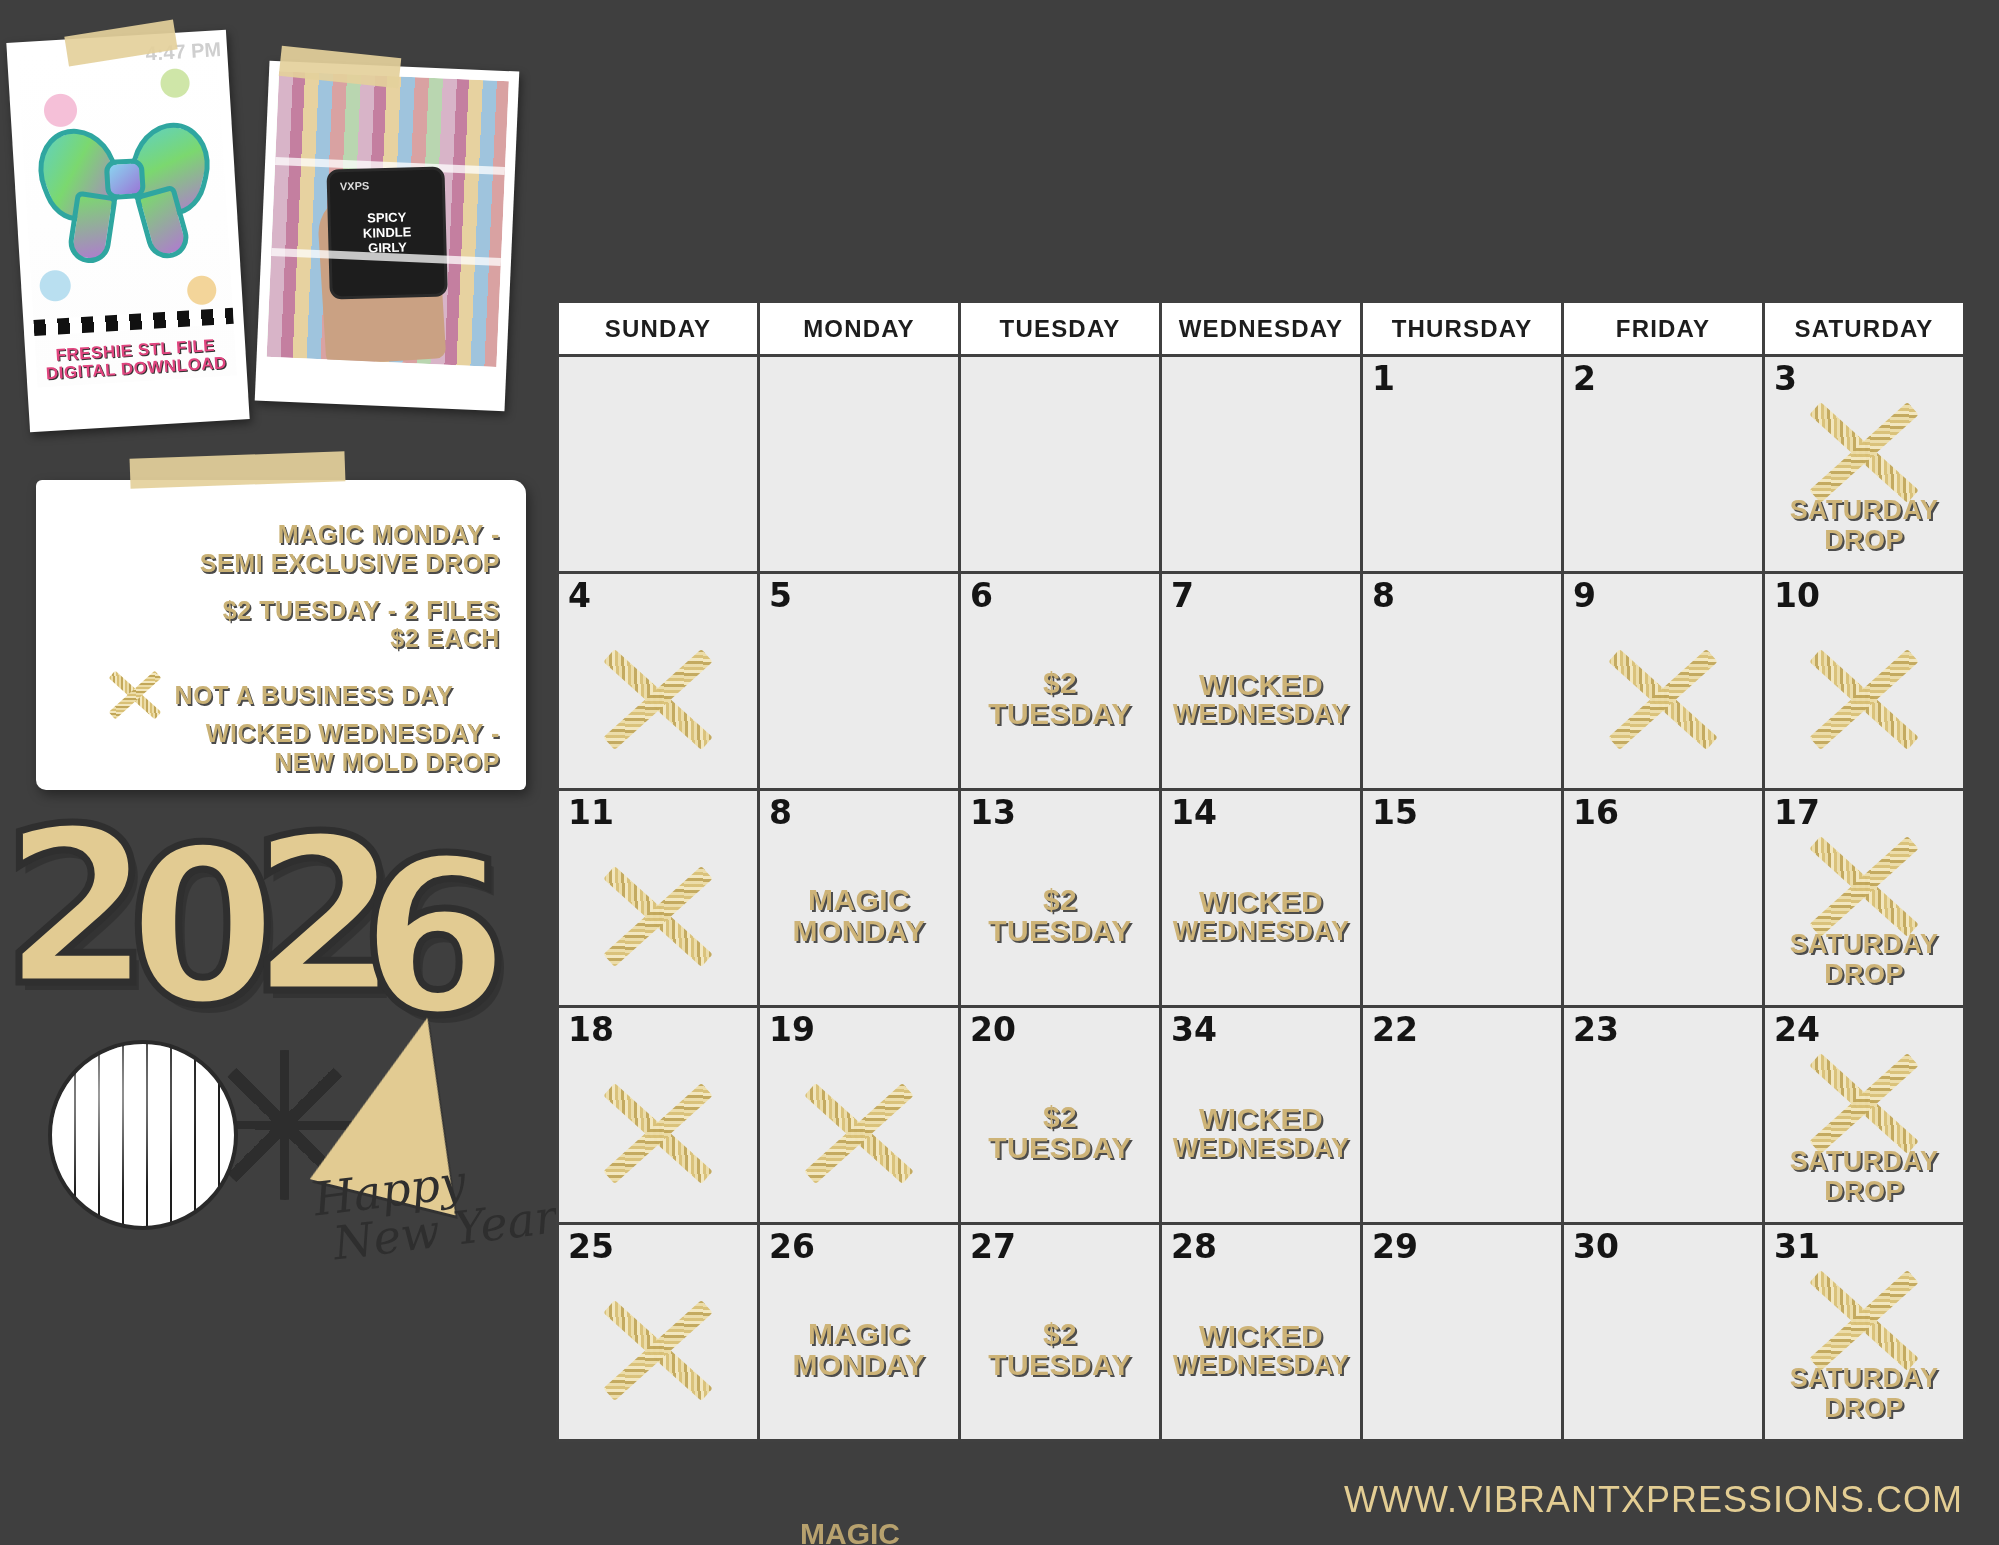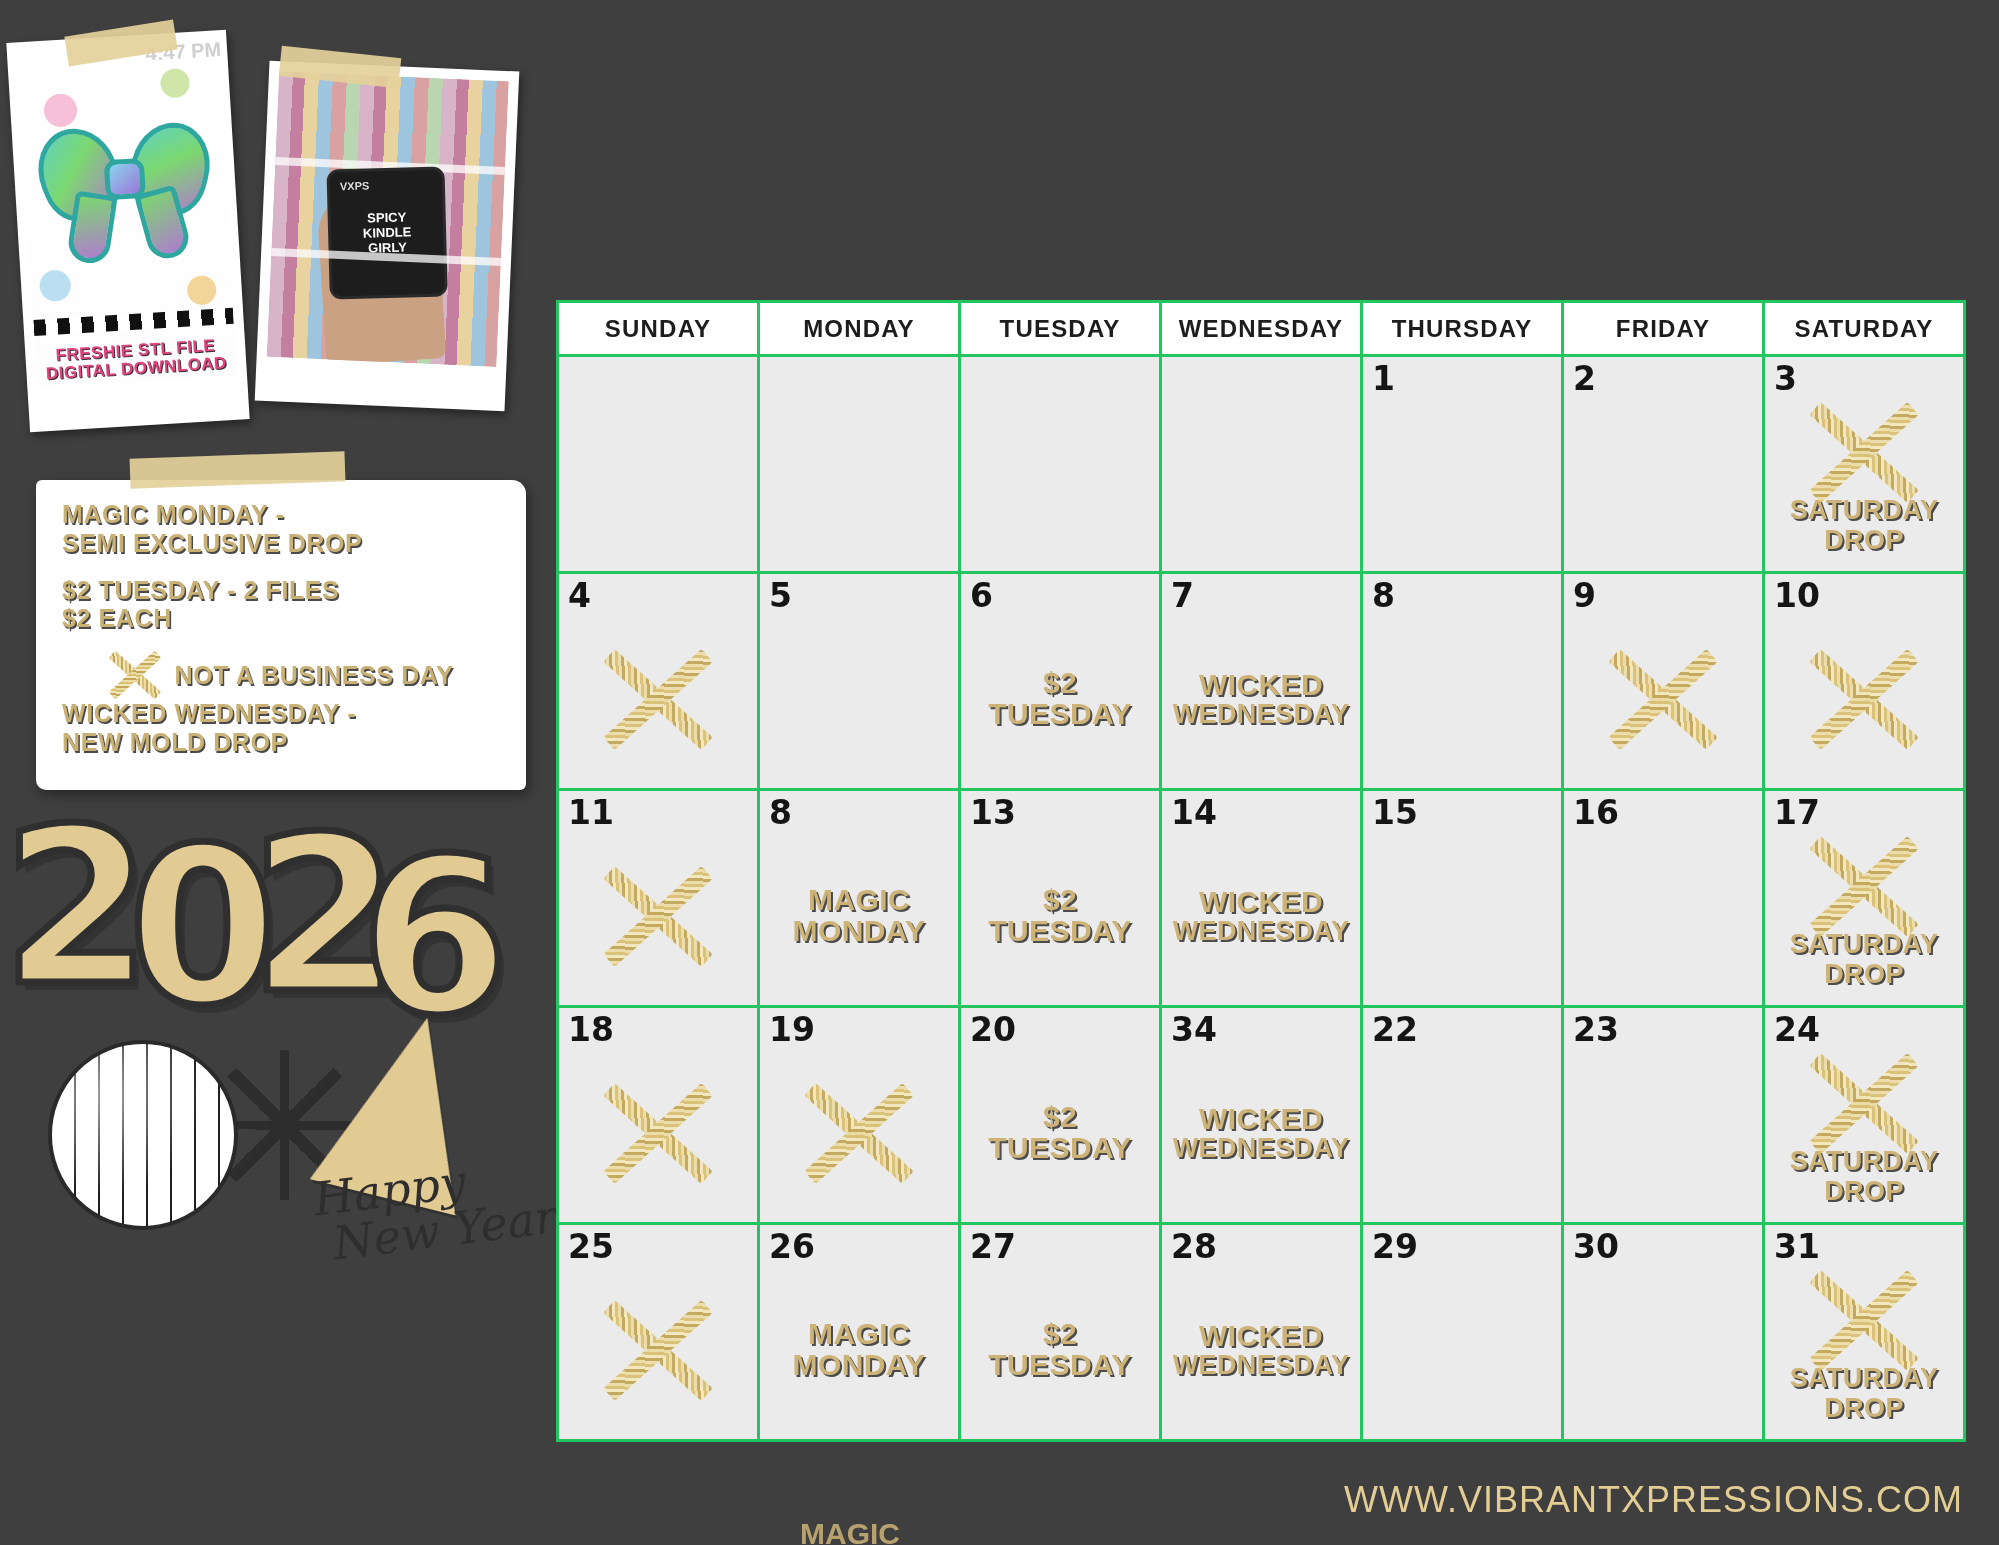--- a/index.html
+++ b/index.html
@@ -147,22 +147,22 @@
   .tag .brand { font-size: 11px; color: #ddd; position: absolute; top: 8px; left: 10px; }
 
   
   .note-card {
     position: absolute;
     left: 36px; top: 480px;
     width: 490px; height: 310px;
     background: #fff;
     box-shadow: 3px 5px 12px rgba(0,0,0,.4);
     border-radius: 6px 14px 6px 10px;
-    padding: 20px 26px 10px 26px;
-    text-align: left;
+    padding: 40px 26px 10px 26px;
+    text-align: right;
   }
   .note-line {
     color: #c9b175;
     font-weight: 800;
     font-size: 25px;
     line-height: 1.15;
     letter-spacing: .6px;
     margin-bottom: 18px;
     text-shadow: 1.5px 1.5px 0 #4a4a4a;
   }
@@ -254,21 +254,21 @@
   .cal {
     position: absolute;
     left: 556px; top: 300px;
     width: 1408px;
     border: 3px solid #2e2e2e;
     border-collapse: collapse;
     background: #ececec;
     table-layout: fixed;
   }
   .cal th, .cal td {
-    border: 3px solid #22c55e;
+    border: 3px solid #404040;
     width: 201px;
   }
   .cal th {
     background: #fff;
     height: 54px;
     font-size: 24px;
     font-weight: 700;
     color: #1d1d1d;
     letter-spacing: 1.2px;
   }

